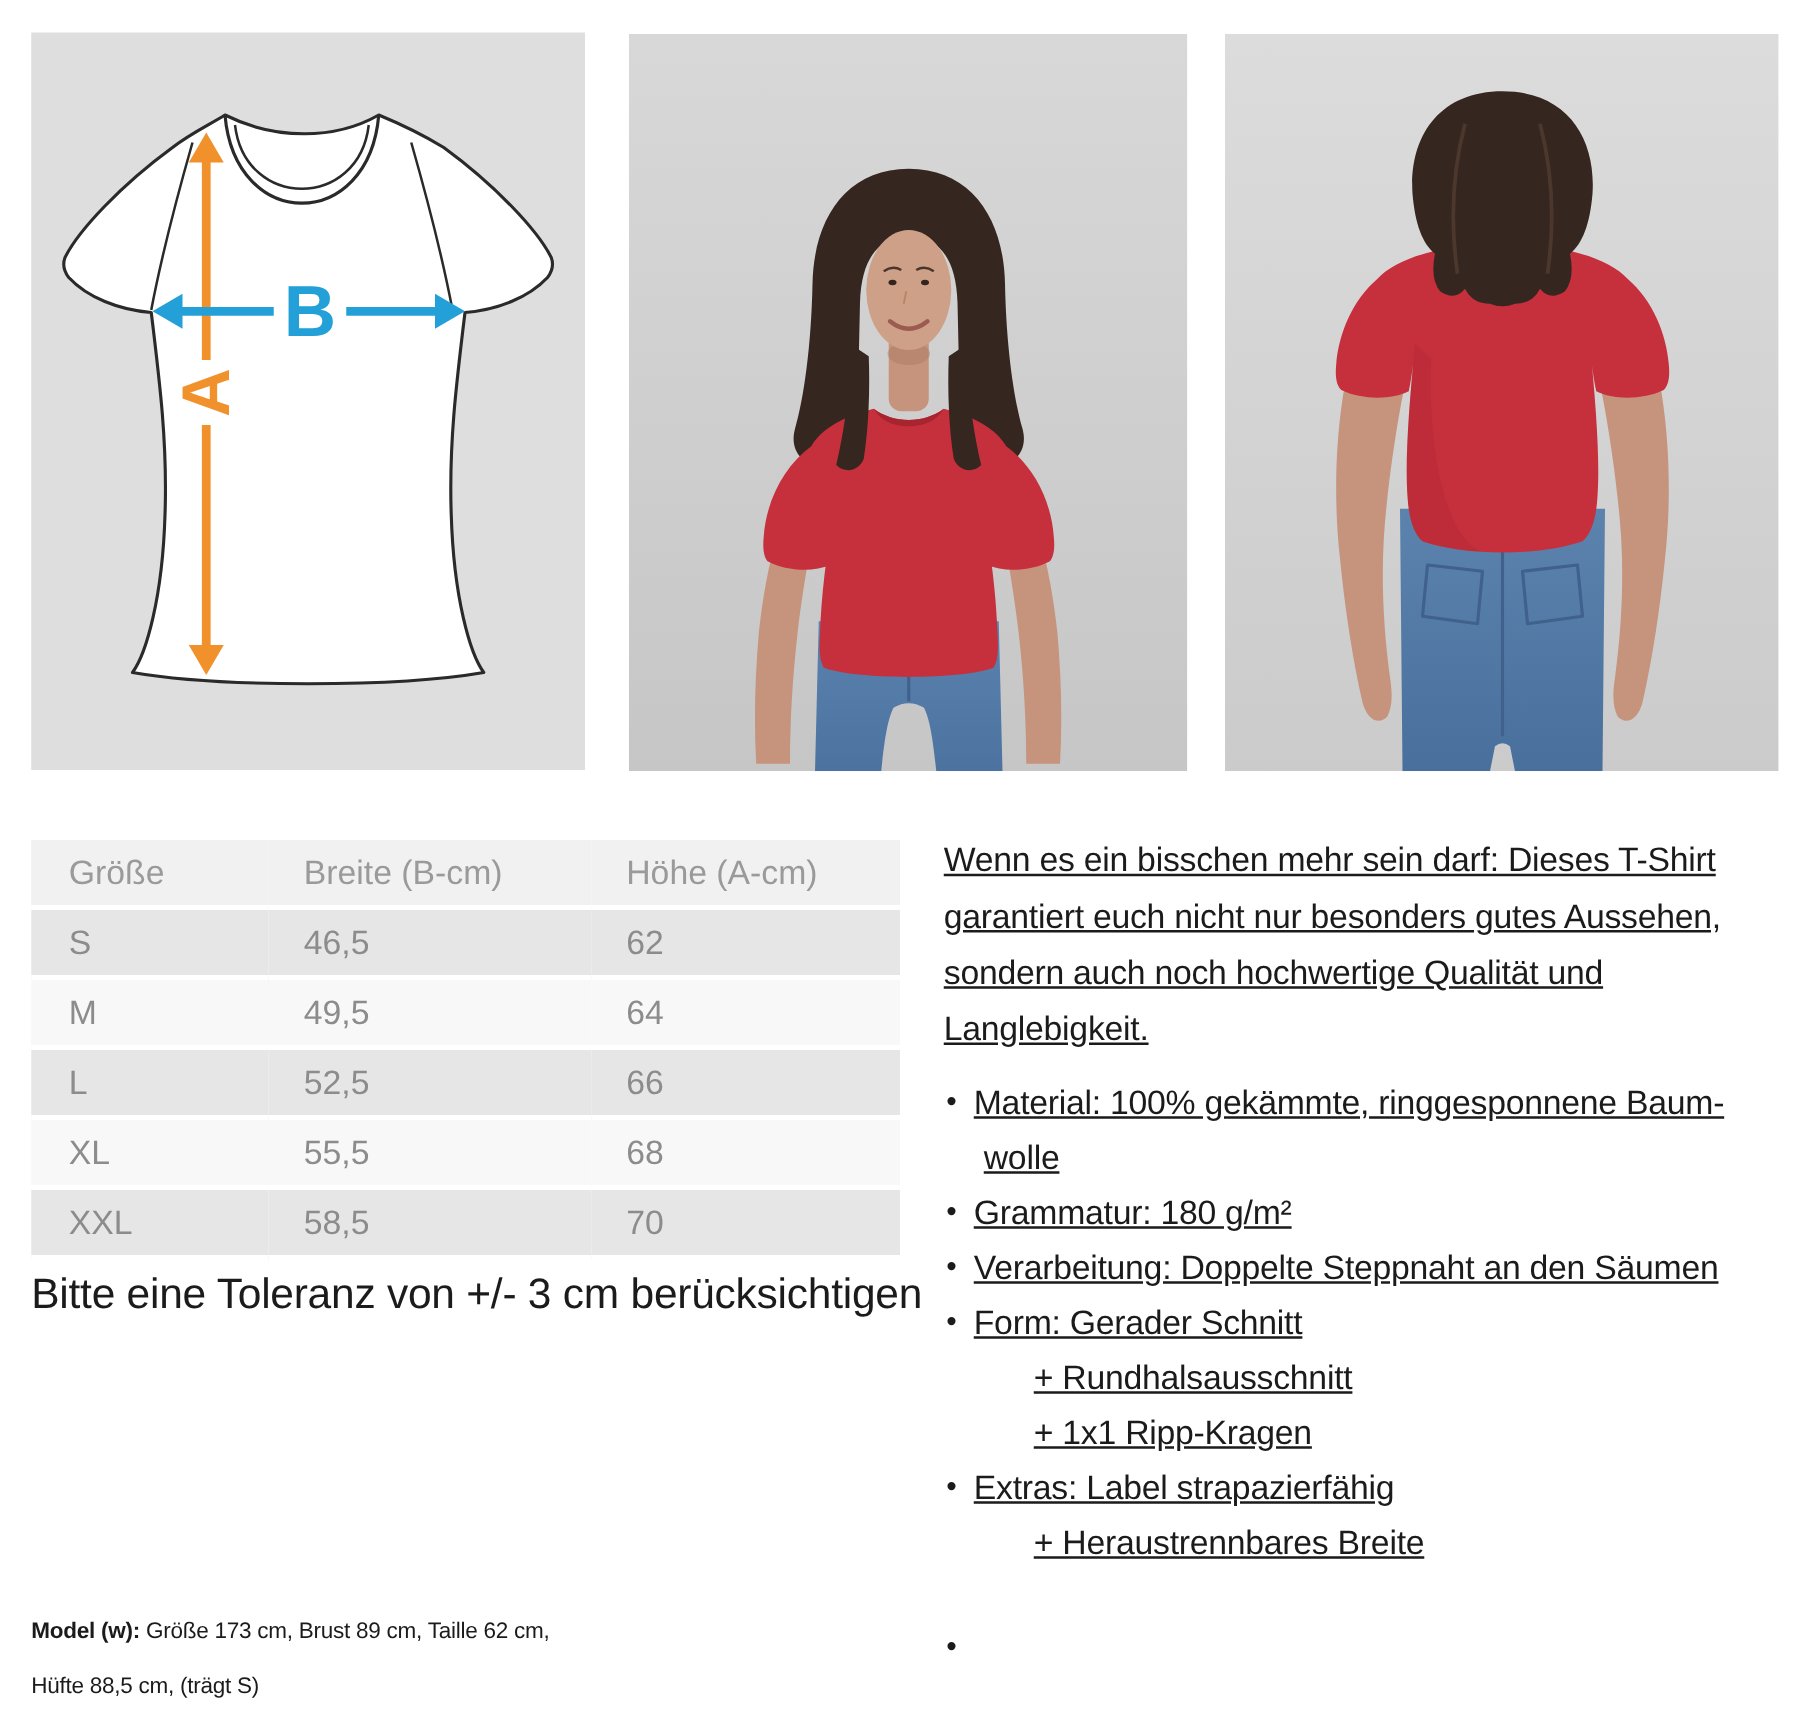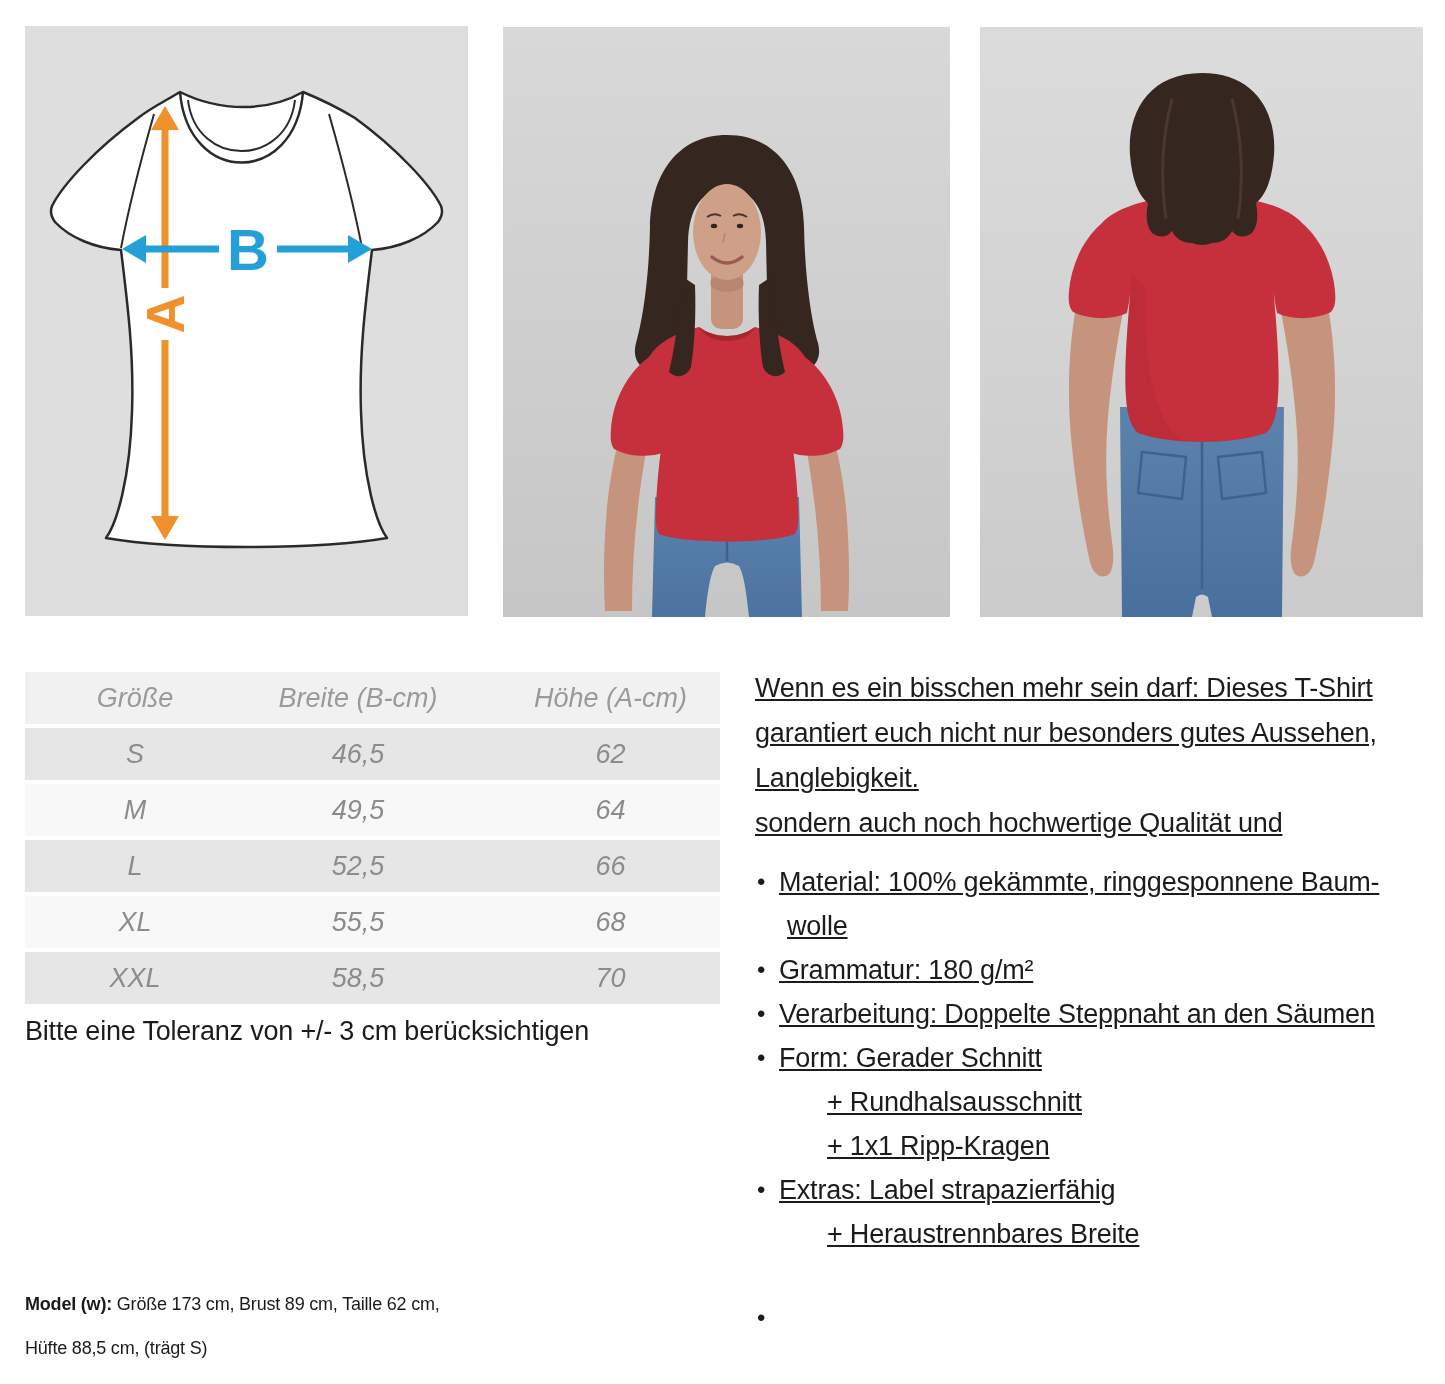--- a/index.html
+++ b/index.html
@@ -5,31 +5,31 @@
   html,body{margin:0;padding:0;background:#fff;}
   body{width:1445px;height:1384px;position:relative;font-family:"Liberation Sans",sans-serif;color:#1b1b1b;overflow:hidden;}
   .panel{position:absolute;top:26px;height:590px;overflow:hidden;}
   .panel svg{display:block;width:100%;height:100%;}
   #panel-diagram{left:25px;width:443px;background:#dedede;}
   #panel-front{left:503px;top:27px;width:447px;}
   #panel-back{left:980px;top:27px;width:443px;}
 
   
   .size-table{position:absolute;left:25px;top:672px;width:695px;border-collapse:separate;border-spacing:0;font-size:27px;}
-  .size-table td,.size-table th{height:52px;padding:0 0 0 28px;text-align:center;font-weight:normal;border-bottom:4px solid #fff;vertical-align:middle;font-style:italic;}
+  .size-table td,.size-table th{height:52px;padding:0 0 0 28px;text-align:left;font-weight:normal;border-bottom:4px solid #fff;vertical-align:middle;}
   .size-table th{background:#f1f1f1;color:#9a9a9a;}
   .size-table td{color:#8c8c8c;}
   .size-table tr.odd td{background:#e6e6e6;}
   .size-table tr.even td{background:#f8f8f8;}
   .col-size{width:190px;}
   .col-breite{width:258px;}
   .col-hoehe{width:247px;}
   .size-table .first{padding-left:30px;}
 
-  .tolerance{position:absolute;left:25px;top:1016px;font-size:27px;letter-spacing:-0.2px;white-space:nowrap;}
+  .tolerance{position:absolute;left:25px;top:1016px;font-size:34px;letter-spacing:-0.2px;white-space:nowrap;}
 
   .model-info{position:absolute;left:25px;top:1282px;font-size:18px;line-height:44px;letter-spacing:-0.2px;}
   .model-info .lbl{font-weight:bold;}
   .model-info div{white-space:nowrap;}
 
   
   .description{position:absolute;left:755px;top:666px;width:690px;font-size:27px;letter-spacing:-0.2px;text-decoration:underline;}
   .intro div{line-height:45px;white-space:nowrap;}
   .bullets{margin-top:14px;}
   .b-line{position:relative;line-height:44px;white-space:nowrap;}
@@ -221,22 +221,22 @@
 
 <div class="model-info">
   <div><span class="lbl">Model (w):</span> <span>Größe 173 cm, Brust 89 cm, Taille 62 cm,</span></div>
   <div>Hüfte 88,5 cm, (trägt S)</div>
 </div>
 
 <div class="description">
   <div class="intro">
     <div>Wenn es ein bisschen mehr sein darf: Dieses T-Shirt</div>
     <div>garantiert euch nicht nur besonders gutes Aussehen,</div>
+    <div>sondern auch noch hochwertige Qualität und</div>
     <div>Langlebigkeit.</div>
-    <div>sondern auch noch hochwertige Qualität und</div>
   </div>
   <div class="bullets">
     <div class="b-line"><span class="dot">•</span><span class="b-text">Material: 100% gekämmte, ringgesponnene Baum-</span></div>
     <div class="b-line"><span class="b-cont">wolle</span></div>
     <div class="b-line"><span class="dot">•</span><span class="b-text">Grammatur: 180 g/m²</span></div>
     <div class="b-line"><span class="dot">•</span><span class="b-text">Verarbeitung: Doppelte Steppnaht an den Säumen</span></div>
     <div class="b-line"><span class="dot">•</span><span class="b-text">Form: Gerader Schnitt</span></div>
     <div class="b-line"><span class="b-plus">+ Rundhalsausschnitt</span></div>
     <div class="b-line"><span class="b-plus">+ 1x1 Ripp-Kragen</span></div>
     <div class="b-line"><span class="dot">•</span><span class="b-text">Extras: Label strapazierfähig</span></div>

